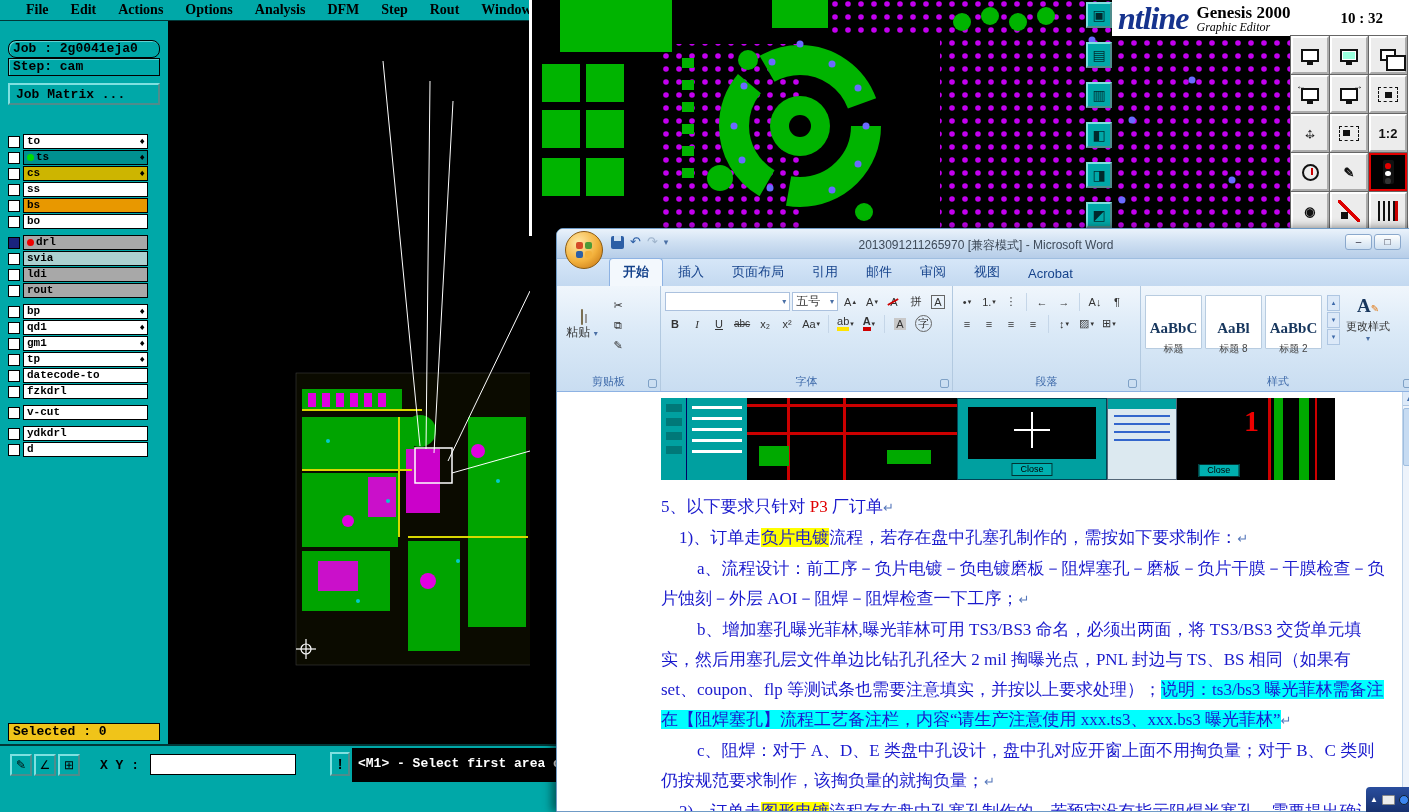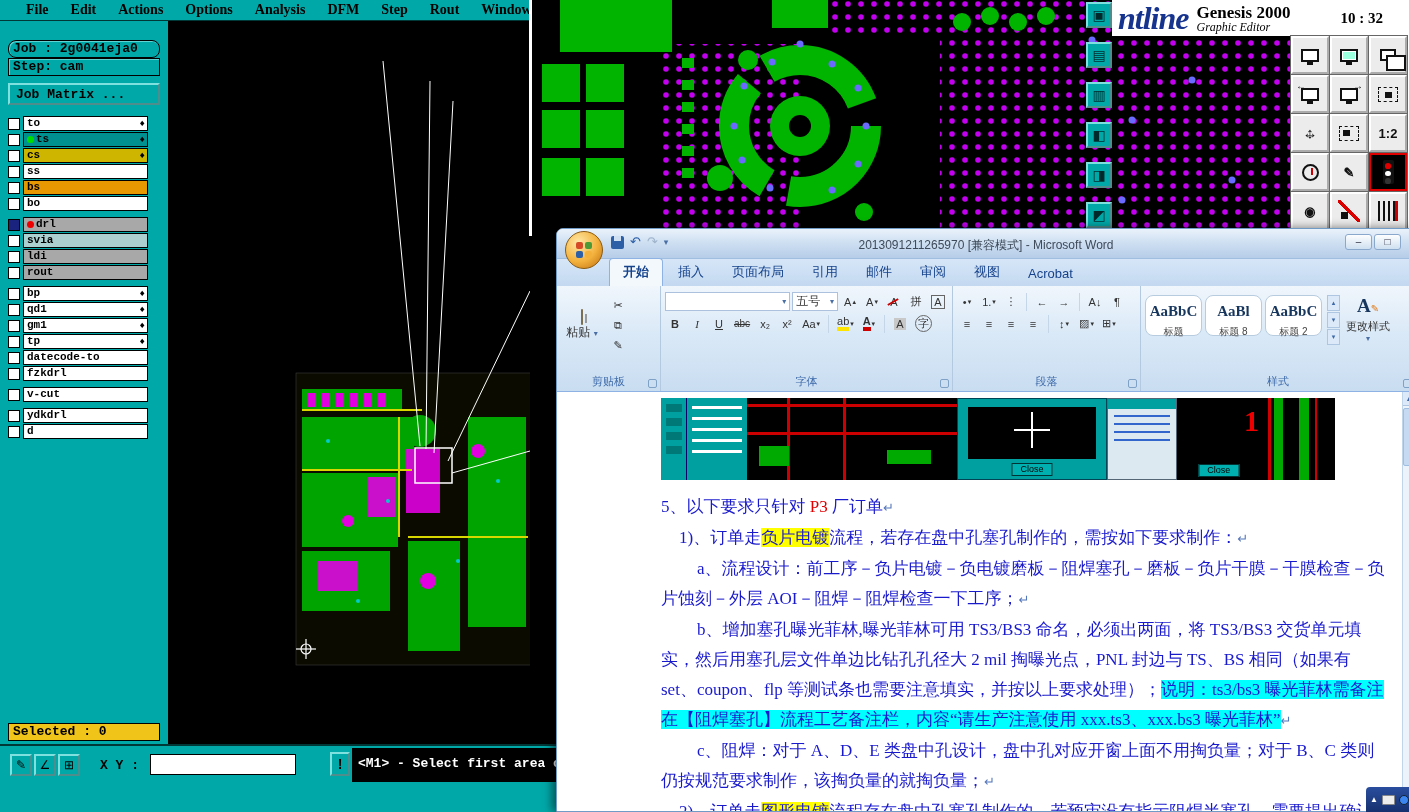--- a/index.html
+++ b/index.html
@@ -20,21 +20,21 @@
   .gbox { position:absolute; left:8px; width:152px; height:18px; background:#00A8A8;
     border:1px solid #000; box-shadow:inset 1px 1px 0 #5fd2d2;
     font-family:"Liberation Mono", monospace; font-weight:bold; font-size:13px;
     line-height:16px; padding-left:4px; color:#000; }
   #job-box  { top:19px;border-radius:8px; }
   #step-box { top:37px; }
   #job-matrix { position:absolute; left:8px; top:62px; width:152px; height:22px;
     background:#00A8A8; border:2px outset #7fe0e0; font-family:"Liberation Mono", monospace;
     font-weight:bold; font-size:13px; text-align:left; padding-left:6px; color:#000; }
 
-  #layerlist { position:absolute; left:8px; top:95px; width:140px; }
+  #layerlist { position:absolute; left:8px; top:113px; width:140px; }
   .lrow { display:flex; align-items:center; height:15px; margin-bottom:1px; }
   .lrow.gend { margin-bottom:6px; }
   .lchk { width:12px; height:12px; background:#fff; border:1px solid #000; margin-right:3px; flex:none; }
   .lchk.dark { background:#1A237E; }
   .lname { position:relative; flex:1; height:15px; border:1px solid #000;
     font-family:"Liberation Mono", monospace; font-weight:bold; font-size:11px;
     line-height:13px; padding-left:3px; color:#000; display:flex; align-items:center; }
   .ldot { width:7px; height:7px; border-radius:50%; margin-right:2px; flex:none; }
   .ldia { position:absolute; right:2px; top:1px; font-size:9px; }
   .c-white { background:#FFFFFF; } .c-teal { background:#009090; }
@@ -165,22 +165,22 @@
   .clearfmt::after { content:""; position:absolute; left:2px; top:8px; width:12px; height:2px;
     background:#C00; transform:rotate(-30deg); }
   .supArr { font-size:7px; margin-left:1px; color:#333; }
   .clipico { width:17px; height:21px; background:#B0A27E; border:1px solid #7A6F52;
     border-radius:2px; position:relative; margin:0 auto; }
   .clipico::after { content:""; position:absolute; left:3px; top:4px; right:3px; bottom:1px;
     background:#fff; border:1px solid #999; }
   #paste-btn { width:42px; text-align:center; font-size:12px; color:#333; padding-top:4px; }
   #clip-small { display:flex; flex-direction:column; gap:1px; margin-left:3px; padding-top:4px; }
 
-  .stylecard { width:57px; height:41px; background:#fff; border:1px solid #B8CCE0;
-    border-radius:8px; text-align:center; padding-top:7px; margin-right:3px; }
+  .stylecard { width:57px; height:54px; background:#fff; border:1px solid #B8CCE0;
+    border-radius:1px; text-align:center; padding-top:24px; margin-right:3px; }
   .stylecard-preview { font-family:"Liberation Serif", serif; font-weight:bold;
     font-size:15px; color:#17365D; }
   .stylecard-name { font-size:10px; color:#444; margin-top:5px; }
   #stylegallery { display:flex; margin-top:6px; }
   #style-scroll { display:flex; flex-direction:column; gap:1px; margin:6px 2px 0; }
   #style-scroll span { width:13px; height:16px; background:#DCE9F8; border:1px solid #AEC6E2;
     font-size:7px; line-height:14px; text-align:center; color:#3E6AAA; }
   #chgstyle { width:52px; text-align:center; margin-top:6px; }
   #chgstyle .bigA { font-family:"Liberation Serif", serif; font-weight:bold; font-size:19px; color:#17365D; }
   #chgstyle .brush { color:#E07B1A; font-size:10px; }

